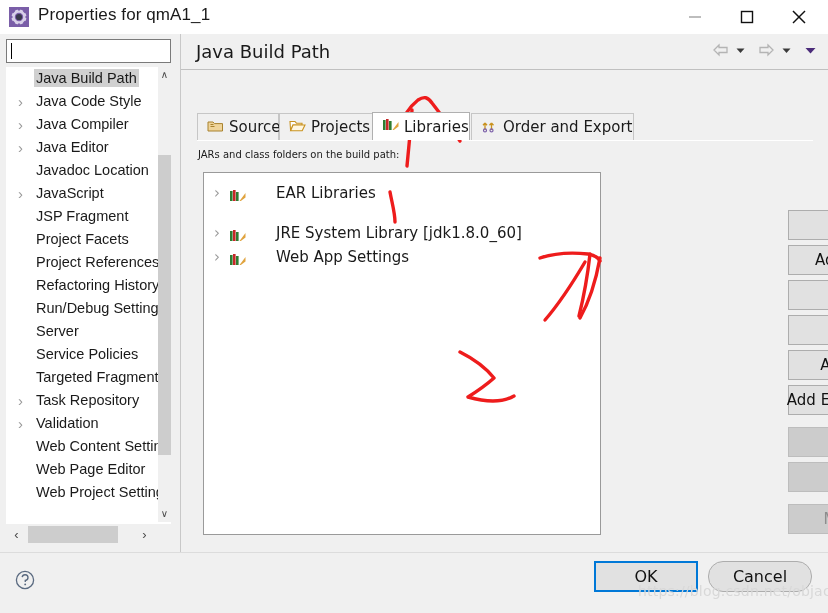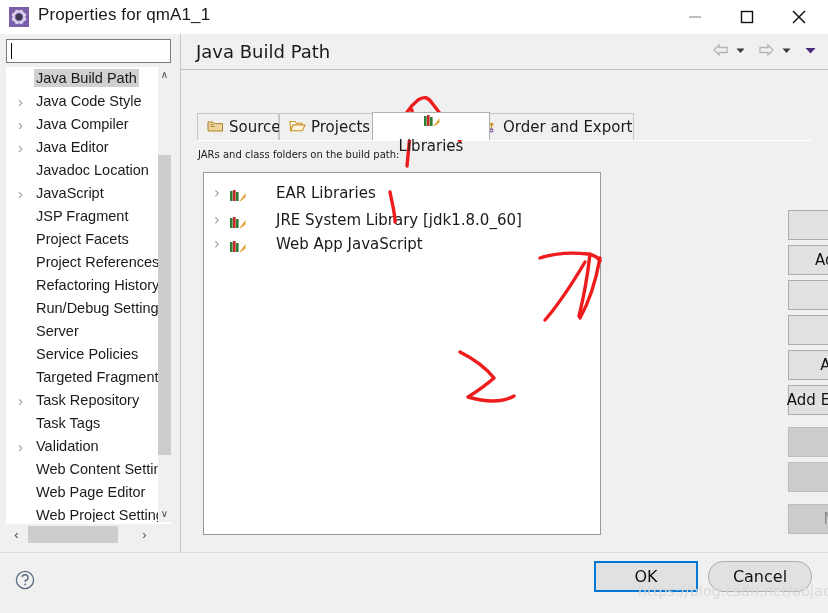--- a/index.html
+++ b/index.html
@@ -312,21 +312,20 @@
           <div class="tree-item"><span class="tw"></span><span class="tree-label">JavaScript</span></div>
           <div class="tree-item"><span class="tree-label">JSP Fragment</span></div>
           <div class="tree-item"><span class="tree-label">Project Facets</span></div>
           <div class="tree-item"><span class="tree-label">Project References</span></div>
           <div class="tree-item"><span class="tree-label">Refactoring History</span></div>
           <div class="tree-item"><span class="tree-label">Run/Debug Settings</span></div>
           <div class="tree-item"><span class="tree-label">Server</span></div>
           <div class="tree-item"><span class="tree-label">Service Policies</span></div>
           <div class="tree-item"><span class="tree-label">Targeted Fragment</span></div>
           <div class="tree-item"><span class="tw"></span><span class="tree-label">Task Repository</span></div>
-          <div class="tree-item"><span class="tree-label">Task Tags</span></div>
           <div class="tree-item"><span class="tw"></span><span class="tree-label">Validation</span></div>
           <div class="tree-item"><span class="tree-label">Web Content Settings</span></div>
           <div class="tree-item"><span class="tree-label">Web Page Editor</span></div>
           <div class="tree-item"><span class="tree-label">Web Project Settings</span></div>
         </div>
 
       <div class="vscroll">
         <div class="arrow up">∧</div>
         <div class="thumb"></div>
         <div class="arrow dn">∨</div>
@@ -382,21 +381,21 @@
                 </svg></span>
               <span>Source</span>
             </div>
             <div class="tab" style="left: 82px; width: 94px;">
               <span><svg width="17" height="15" viewBox="0 0 17 15">
                   <path d="M1 3.5 L6 3.5 L7.4 5.2 L13 5.2 L13 7 L4 7 L1.6 12.8 Z" fill="#fdfdfd" stroke="#c9921f" stroke-width="1.1"></path>
                   <path d="M4 7 L16 7 L13.2 12.8 L1.6 12.8 Z" fill="#fff6e0" stroke="#c9921f" stroke-width="1.1"></path>
                 </svg></span>
               <span>Projects</span>
             </div>
-            <div class="tab active" style="left: 175px; width: 118px; top: -1px; flex-direction: column;">
+            <div class="tab active" style="left: 175px; width: 98px; top: -1px;">
               <span><svg width="17" height="15" viewBox="0 0 17 15">
                   <rect x="1" y="3" width="2.6" height="10" fill="#2e7d32"></rect>
                   <rect x="4" y="2" width="2.6" height="11" fill="#c62828"></rect>
                   <rect x="7" y="4" width="2.6" height="9" fill="#2e7d32"></rect>
                   <path d="M10.5 13 L16.5 5 L16.5 9.5 L11.8 13 Z" fill="#e0a33e"></path>
                 </svg></span>
               <span>Libraries</span>
             </div>
             <div class="tab" style="left: 274px; width: 163px;">
               <span><svg width="17" height="15" viewBox="0 0 17 15">
@@ -412,32 +411,32 @@
 
         <div class="section-label">JARs and class folders on the build path:</div>
 
         <div class="libbox" id="lib-list">
             <div class="lib-item" style="margin-top: 8px;"><span class="lib-tw"></span><span class="lib-icon"><svg width="17" height="15" viewBox="0 0 17 15">
                   <rect x="1" y="3" width="2.6" height="10" fill="#2e7d32"></rect>
                   <rect x="4" y="2" width="2.6" height="11" fill="#c62828"></rect>
                   <rect x="7" y="4" width="2.6" height="9" fill="#2e7d32"></rect>
                   <path d="M10.5 13 L16.5 5 L16.5 9.5 L11.8 13 Z" fill="#e0a33e"></path>
                 </svg></span><span>EAR Libraries</span></div>
-            <div class="lib-item" style="margin-top: 3px;"><span class="lib-tw"></span><span class="lib-icon"><svg width="17" height="15" viewBox="0 0 17 15">
+            <div class="lib-item" style="margin-top: 16px;"><span class="lib-tw"></span><span class="lib-icon"><svg width="17" height="15" viewBox="0 0 17 15">
                   <rect x="1" y="3" width="2.6" height="10" fill="#2e7d32"></rect>
                   <rect x="4" y="2" width="2.6" height="11" fill="#c62828"></rect>
                   <rect x="7" y="4" width="2.6" height="9" fill="#2e7d32"></rect>
                   <path d="M10.5 13 L16.5 5 L16.5 9.5 L11.8 13 Z" fill="#e0a33e"></path>
                 </svg></span><span>JRE System Library [jdk1.8.0_60]</span></div>
             <div class="lib-item" style="margin-top: 0px;"><span class="lib-tw"></span><span class="lib-icon"><svg width="17" height="15" viewBox="0 0 17 15">
                   <rect x="1" y="3" width="2.6" height="10" fill="#2e7d32"></rect>
                   <rect x="4" y="2" width="2.6" height="11" fill="#c62828"></rect>
                   <rect x="7" y="4" width="2.6" height="9" fill="#2e7d32"></rect>
                   <path d="M10.5 13 L16.5 5 L16.5 9.5 L11.8 13 Z" fill="#e0a33e"></path>
-                </svg></span><span>Web App JavaScript</span></div>
+                </svg></span><span>Web App Settings</span></div>
           </div>
 
         <div class="sidebtns" id="side-buttons">
             <div class="sbtn"></div>
             <div class="sbtn">
               <span>Add External JARs...</span>
             </div>
             <div class="sbtn"></div>
             <div class="sbtn"></div>
             <div class="sbtn">

